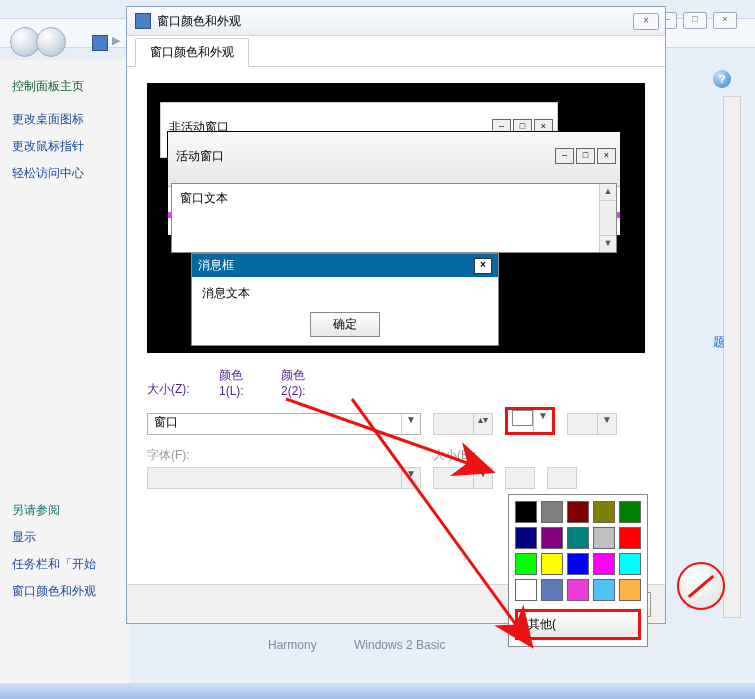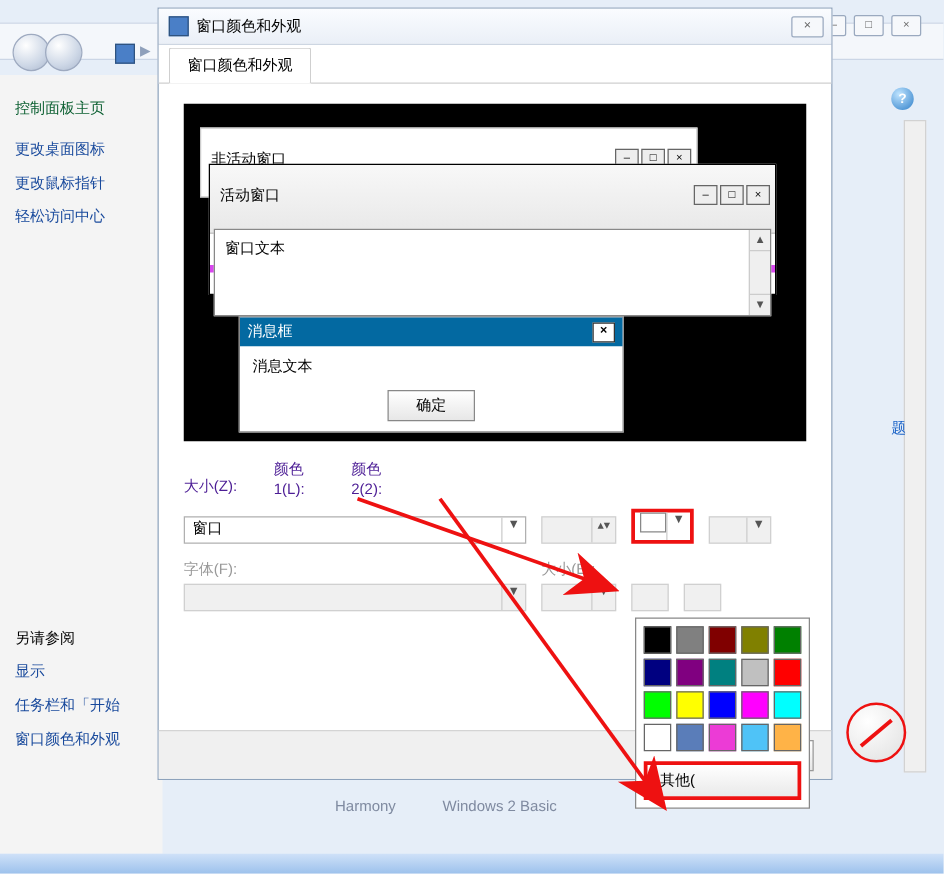--- a/index.html
+++ b/index.html
@@ -10,21 +10,21 @@
   .bg-ctrlbox span{display:inline-block;width:22px;height:15px;border:1px solid #9aa9bf;border-radius:2px;background:#f6f8fb;text-align:center;line-height:13px;font-size:9px;color:#666}
   .navorb{position:absolute;left:10px;top:27px;display:flex}
   .navorb span{display:inline-block;width:28px;height:28px;border-radius:50%;background:radial-gradient(circle at 35% 30%,#fff,#cdd7e6 60%,#aab7cd);border:1px solid #9eaac0}
   .navorb span+span{margin-left:-4px}
   .navicon{position:absolute;left:92px;top:35px;width:14px;height:14px;background:#4a7fc7;border:1px solid #2f537f}
   .navarrow{position:absolute;left:112px;top:34px;color:#8fa0bb;font-size:11px}
   
   .sidebar{position:absolute;left:0;top:60px;width:130px;bottom:16px;background:#f4f4f4;padding:18px 12px 0 12px;box-sizing:border-box;color:#18499c}
   .sidebar .head{color:#0b5f31;margin-bottom:16px}
   .sidebar div{margin-bottom:10px}
-  .sidebar .seealso{margin-top:320px;color:#000000}
+  .sidebar .seealso{margin-top:320px;color:#0f766e}
   
   .helpicon{position:absolute;top:70px;right:24px;width:18px;height:18px;border-radius:50%;background:radial-gradient(circle at 35% 30%,#bfe4ff,#2f7fc9);color:#fff;text-align:center;line-height:18px;font-weight:bold;font-size:11px}
   
   .rscroll{position:absolute;top:96px;right:14px;width:16px;height:520px;background:#f0f0f0;border:1px solid #d2d2d2}
   
   .dialog{position:absolute;left:126px;top:6px;width:540px;height:618px;background:#fff;border:1px solid #8da2bb;box-sizing:border-box}
   .dtitle{height:28px;background:linear-gradient(#fafcff,#eaeff7);border-bottom:1px solid #cdd6e2;display:flex;align-items:center}
   .dtitle .dicon{width:14px;height:14px;background:#4a7fc7;margin:0 6px 0 8px;border:1px solid #2f537f}
   .dtitle .dtext{flex:1}
   .dtitle .dclose{width:24px;height:15px;margin-right:6px;border:1px solid #9aa9bf;border-radius:2px;background:#f6f8fb;text-align:center;line-height:13px;font-size:10px;color:#666}

